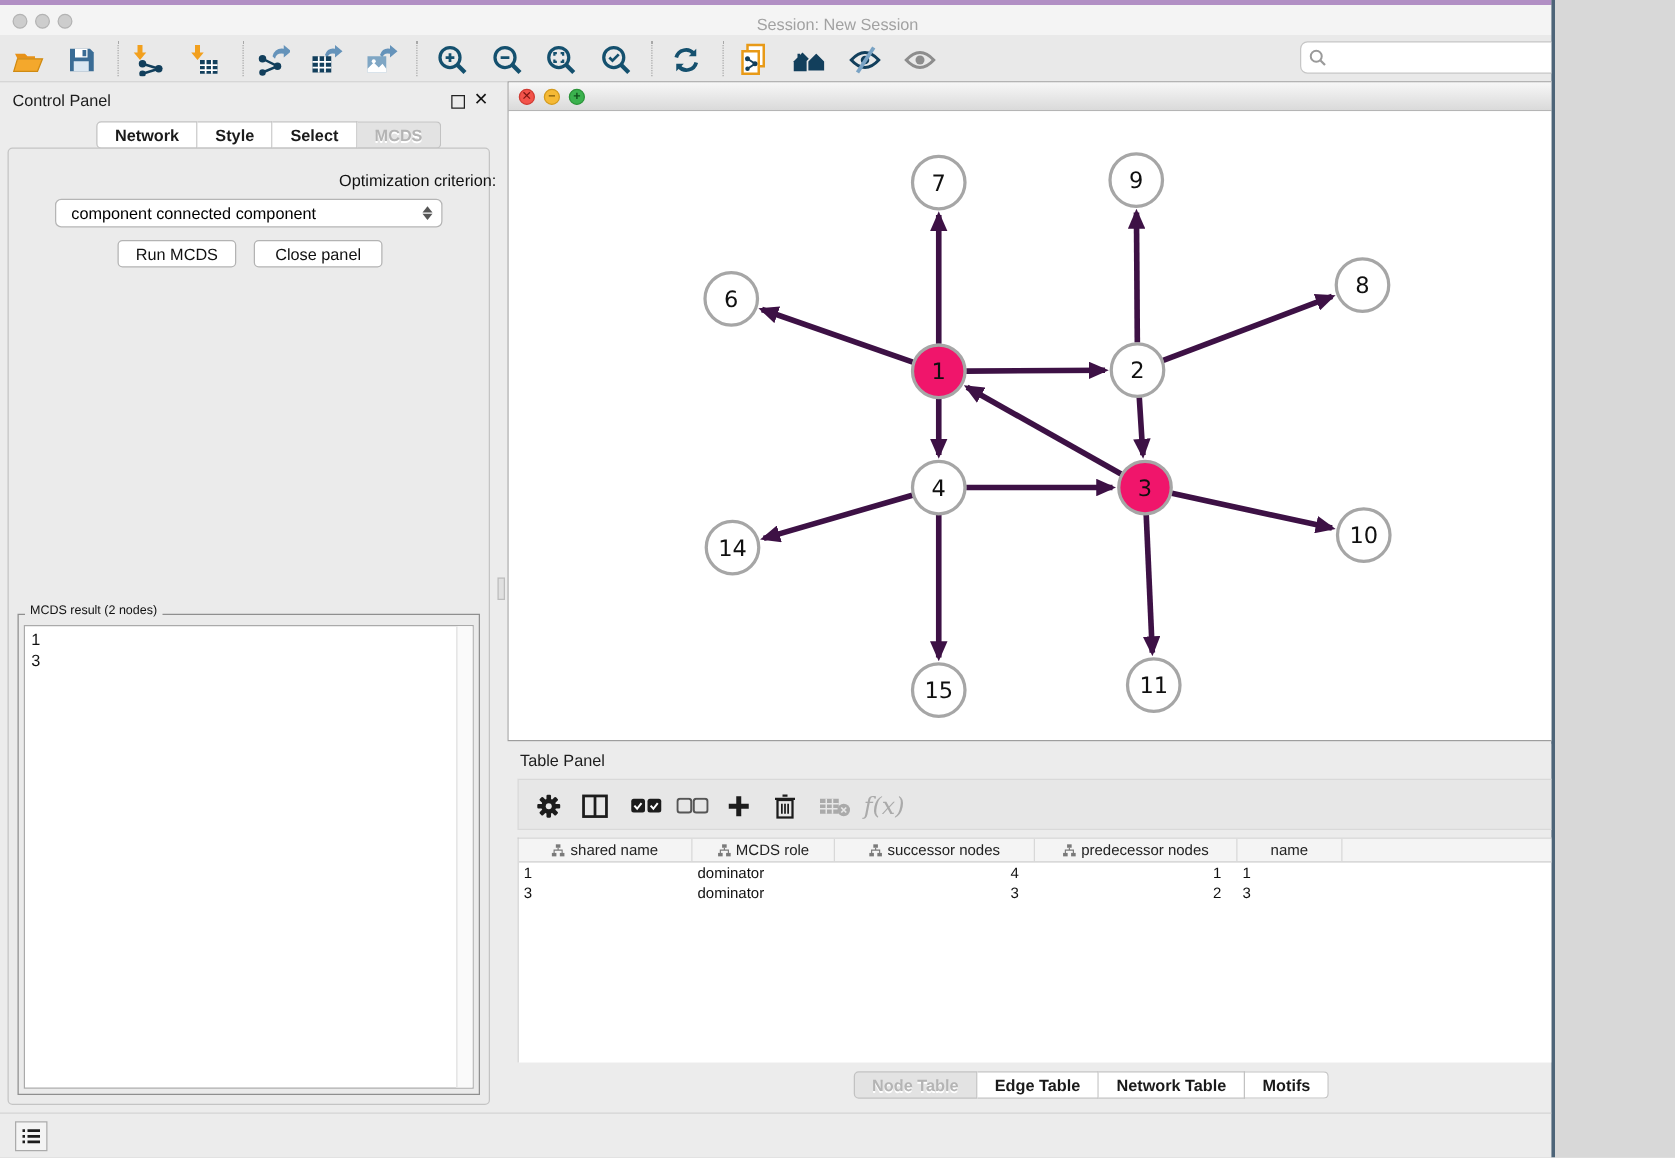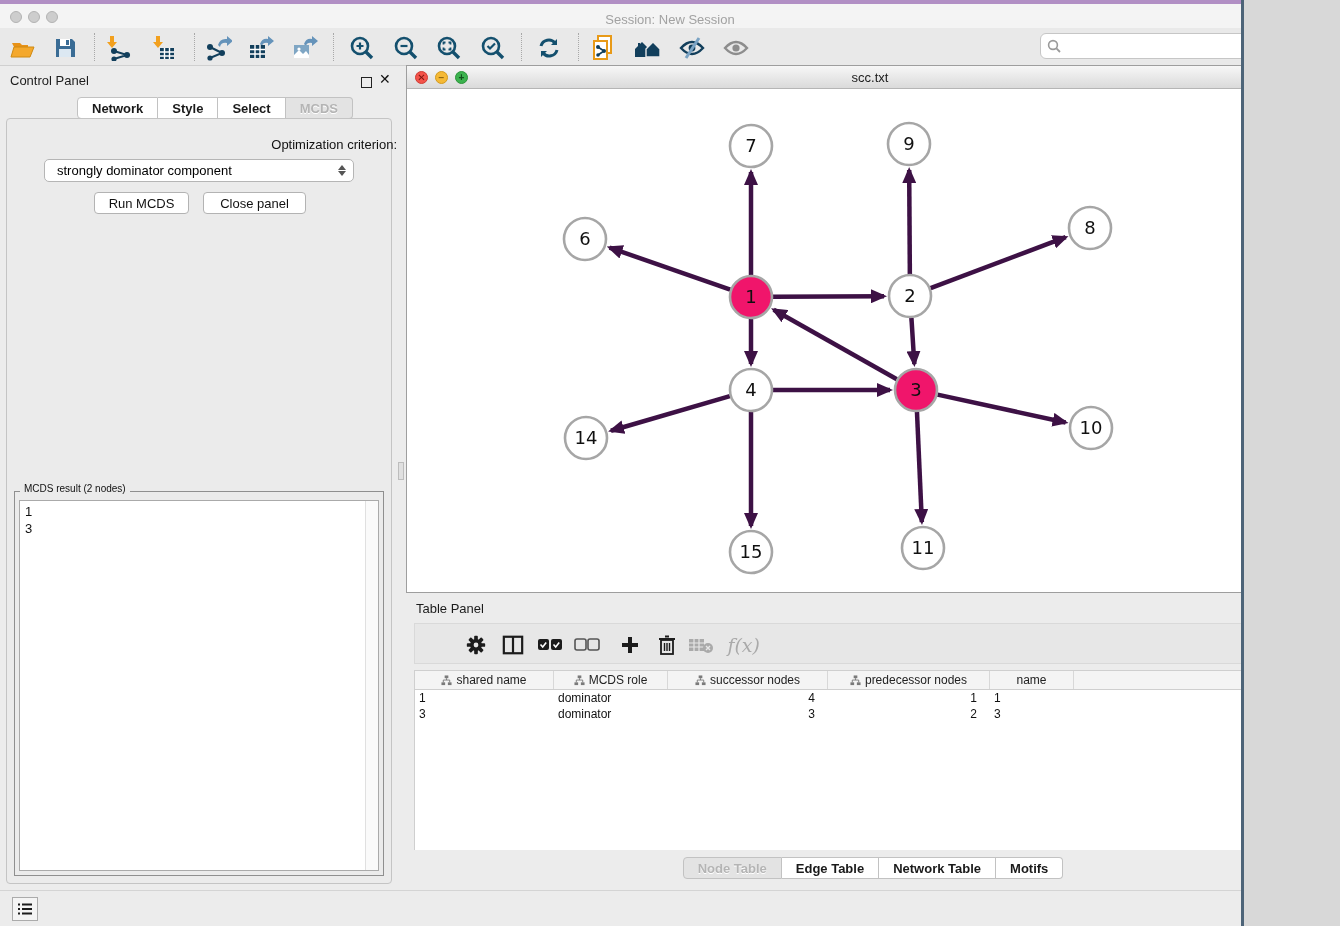--- a/index.html
+++ b/index.html
@@ -60,21 +60,21 @@
   #net-titlebar { position:absolute; left:0; top:0; right:0; height:23px;
     background:linear-gradient(#f7f7f7,#dadada); border-bottom:1px solid #b5b5b5; }
   .mac { position:absolute; top:5px; width:13px; height:13px; border-radius:50%; font-size:10px; font-weight:bold;
     display:flex; align-items:center; justify-content:center; line-height:1; }
   #net-title { position:absolute; left:0; right:0; top:4px; text-align:center; font-size:13px; color:#1b1b1b; }
   #net-canvas { position:absolute; left:0; top:23px; width:926px; height:503px; background:#fff; }
 
   
   #table-panel { left:406px; top:595px; width:934px; height:295px; background:#ececec; }
   #tp-toolbar { position:absolute; left:8px; top:28px; right:10px; height:41px; background:#e7e7e7; border:1px solid #d9d9d9; }
-  .tp-ic { position:absolute; top:7px; width:30px; height:27px; display:flex; align-items:center; justify-content:flex-end;margin-left:29px; }
+  .tp-ic { position:absolute; top:7px; width:30px; height:27px; display:flex; align-items:center; justify-content:flex-start; }
   #fx-label { font-family:"DejaVu Serif","Liberation Serif",serif; font-style:italic; font-size:19px; color:#aaa; }
   #grid { position:absolute; left:8px; top:75px; width:916px; height:180px; background:#fff; border:1px solid #cfcfcf; border-bottom:none; overflow:hidden; }
   #grid-head { display:flex; height:19px; background:#f4f4f4; border-bottom:1px solid #cfcfcf; }
   .gh-cell { display:flex; align-items:center; justify-content:center; gap:4px; font-size:12px; color:#222;
     border-right:1px solid #d8d8d8; overflow:hidden; }
   .g-row { display:flex; height:16px; }
   .g-cell { font-size:12px; color:#111; padding:1px 4px; overflow:hidden; white-space:nowrap; }
   .g-cell.r { text-align:right; padding-right:13px; }
   #tp-tabs { position:absolute; left:0; right:0; top:262px; display:flex; justify-content:center; }
 
@@ -250,21 +250,21 @@
     <div id="cp-tabs" class="abs">
         <div class="seg">Network</div>
         <div class="seg">Style</div>
         <div class="seg">Select</div>
         <div class="seg active">MCDS</div>
       </div>
     <div id="cp-box" class="abs"></div>
 
     <div id="opt-label" class="abs">Optimization criterion:</div>
     <div id="opt-select" class="abs">
-      <span>strongly dominator component</span>
+      <span>component connected component</span>
       <span class="stepper">
           <i class="up"></i>
           <i class="dn"></i>
         </span>
     </div>
     <div class="cp-btn abs" style="left:94px;width:95px">Run MCDS</div>
     <div class="cp-btn abs" style="left:203px;width:103px">Close panel</div>
 
     <div id="result-group" class="abs">
       <span id="result-legend">MCDS result (2 nodes)</span>
@@ -278,21 +278,20 @@
 
   <div id="v-split" class="abs"></div>
   <div id="v-grip" class="abs"></div>
   <div id="h-grip" class="abs"></div>
 
   <div id="net-frame" class="abs">
     <div id="net-titlebar">
       <span class="mac" style="left:8px;background:#f3534a;border:1px solid #cf3b33;color:#7c1410">✕</span>
       <span class="mac" style="left:28px;background:#f5b935;border:1px solid #d39a1d;color:#8a6410">−</span>
       <span class="mac" style="left:48px;background:#3bb24e;border:1px solid #2b9339;color:#11511c">+</span>
-      <span id="net-title">scc.txt</span>
     </div>
     <svg id="net-canvas" viewBox="0 0 926 503">
         <defs>
           <marker id="arrow" markerUnits="userSpaceOnUse" markerWidth="16" markerHeight="14" refX="13" refY="7" orient="auto">
             <path d="M0,0 L16,7 L0,14 z" fill="#3d1145"></path>
           </marker>
         </defs>
         <line x1="344" y1="186" x2="344" y2="83" stroke="#3d1145" stroke-width="4.5" marker-end="url(#arrow)"></line>
         <line x1="323.23121807335133" y1="200.7434376400866" x2="202.54492409513023" y2="158.5759373344431" stroke="#3d1145" stroke-width="4.5" marker-end="url(#arrow)"></line>
         <line x1="365.9995649035371" y1="207.86163795658152" x2="477.0005142049107" y2="207.16351877858546" stroke="#3d1145" stroke-width="4.5" marker-end="url(#arrow)"></line>

